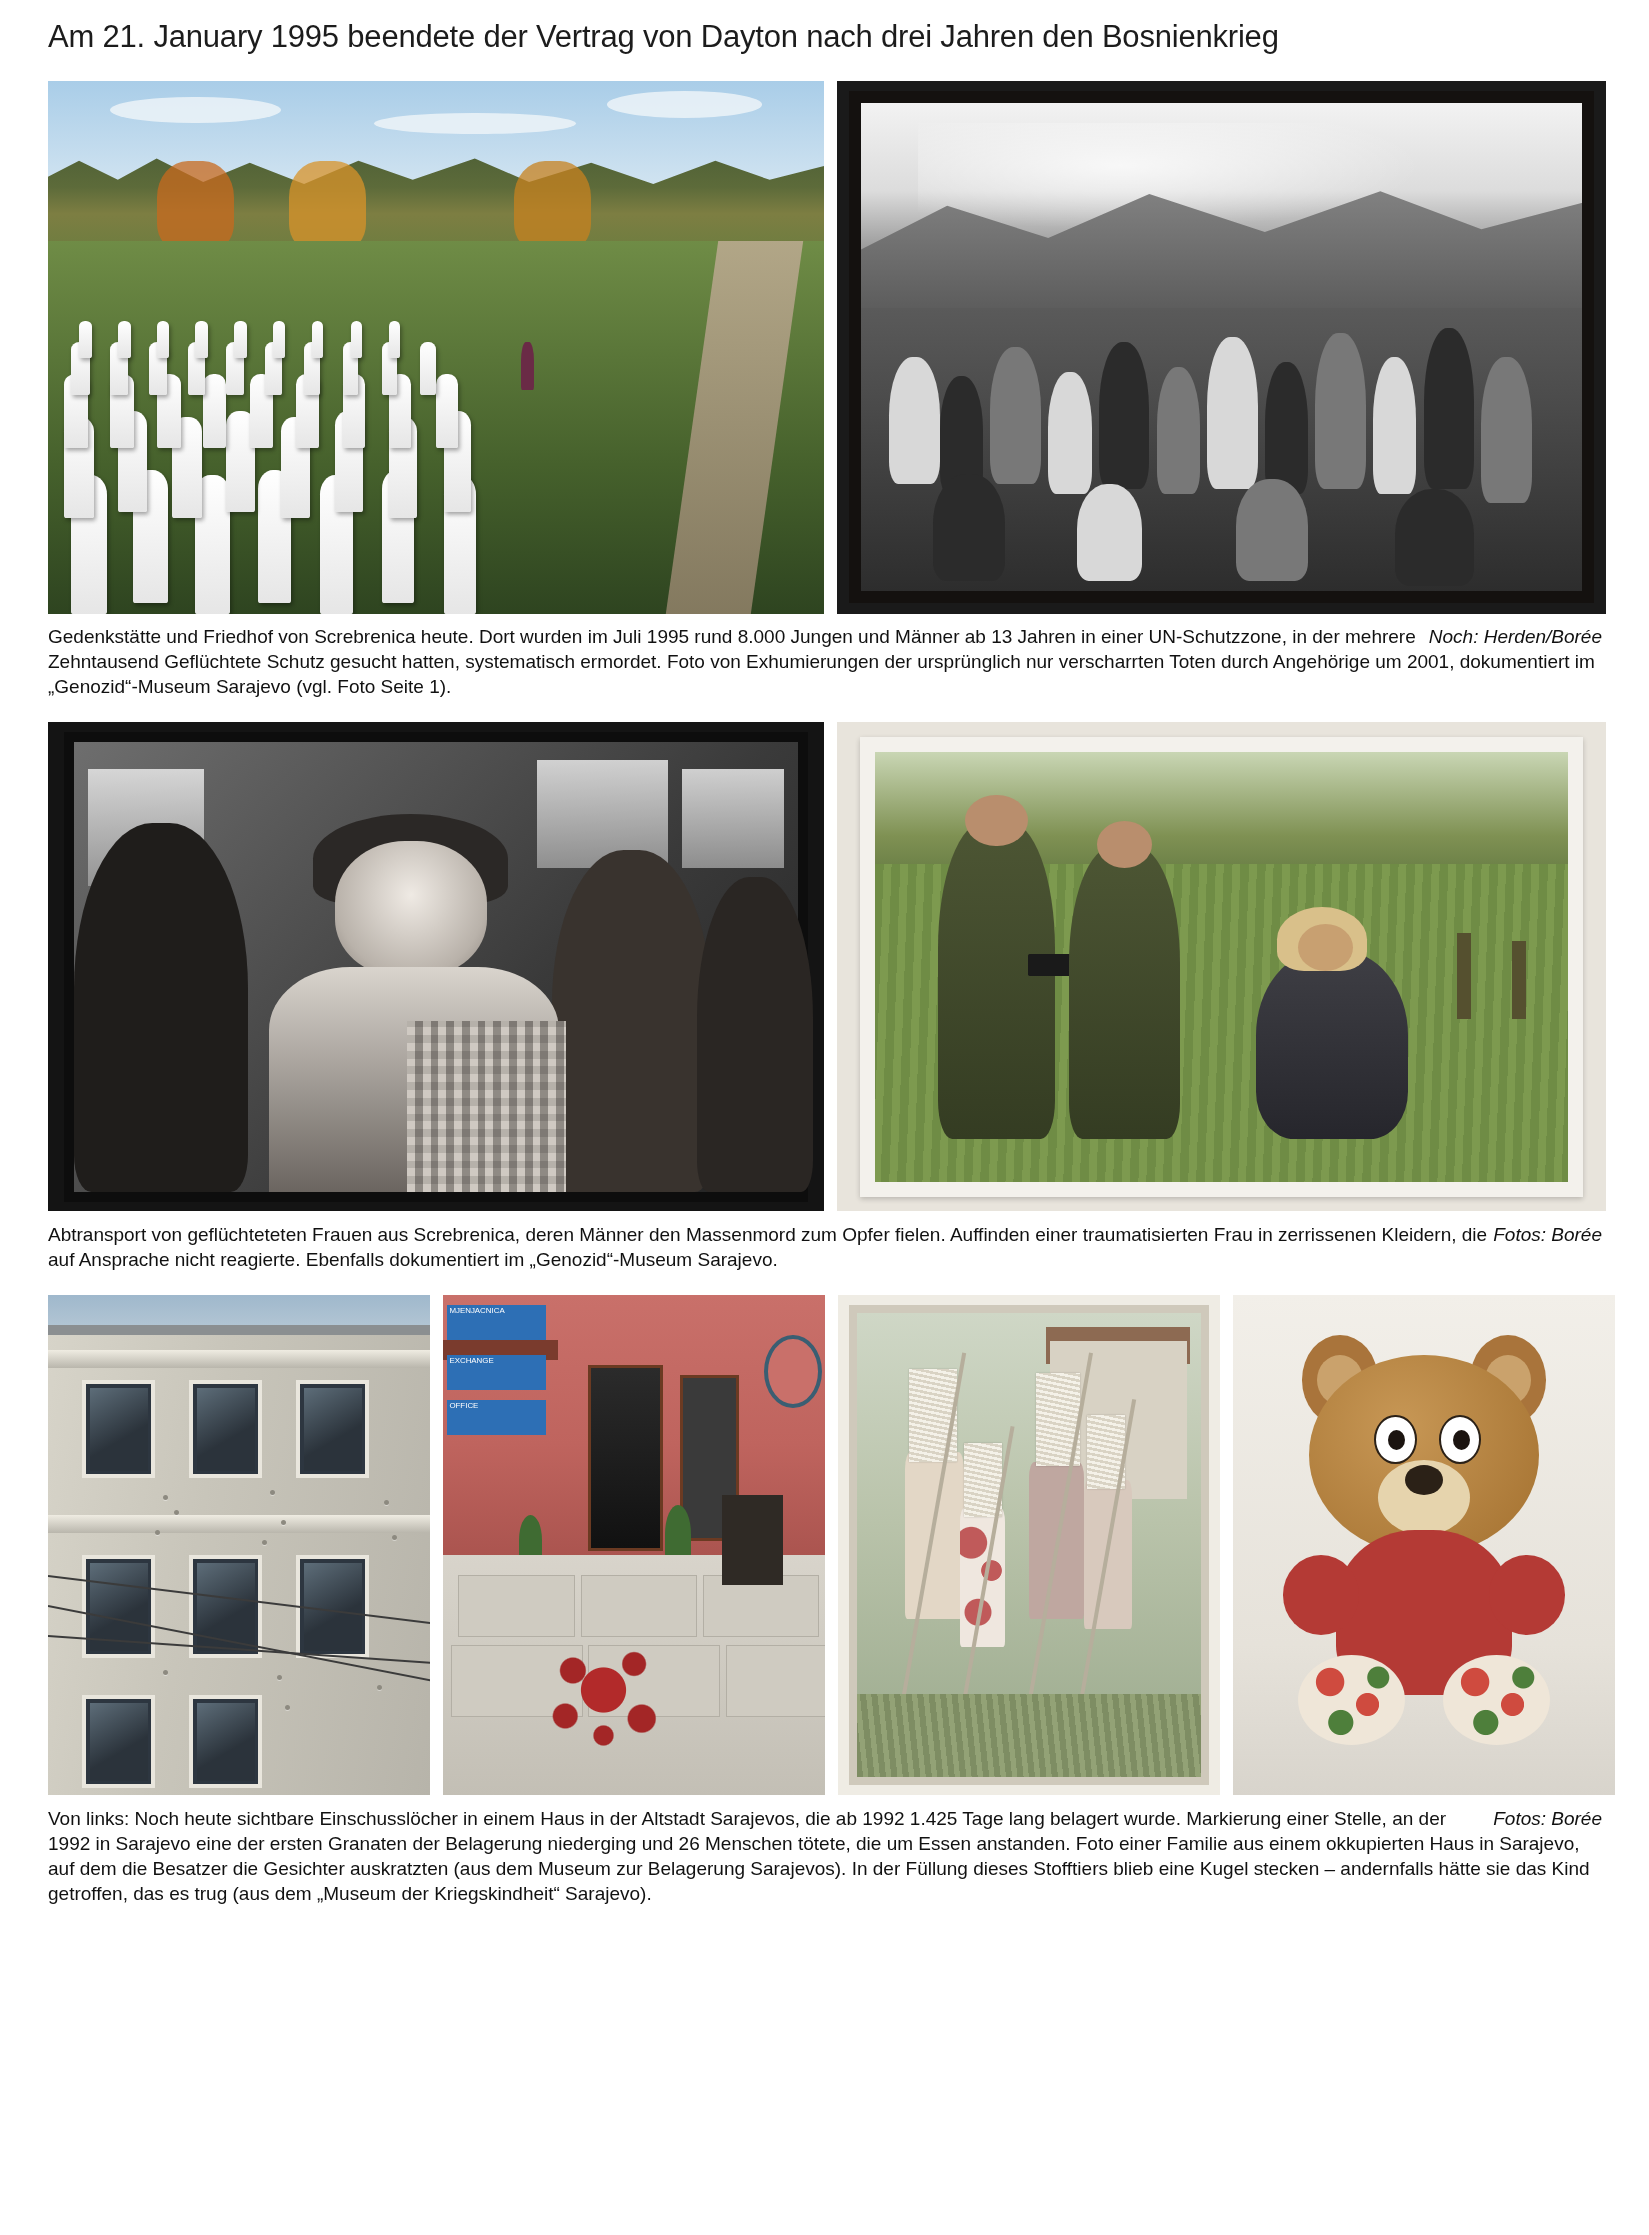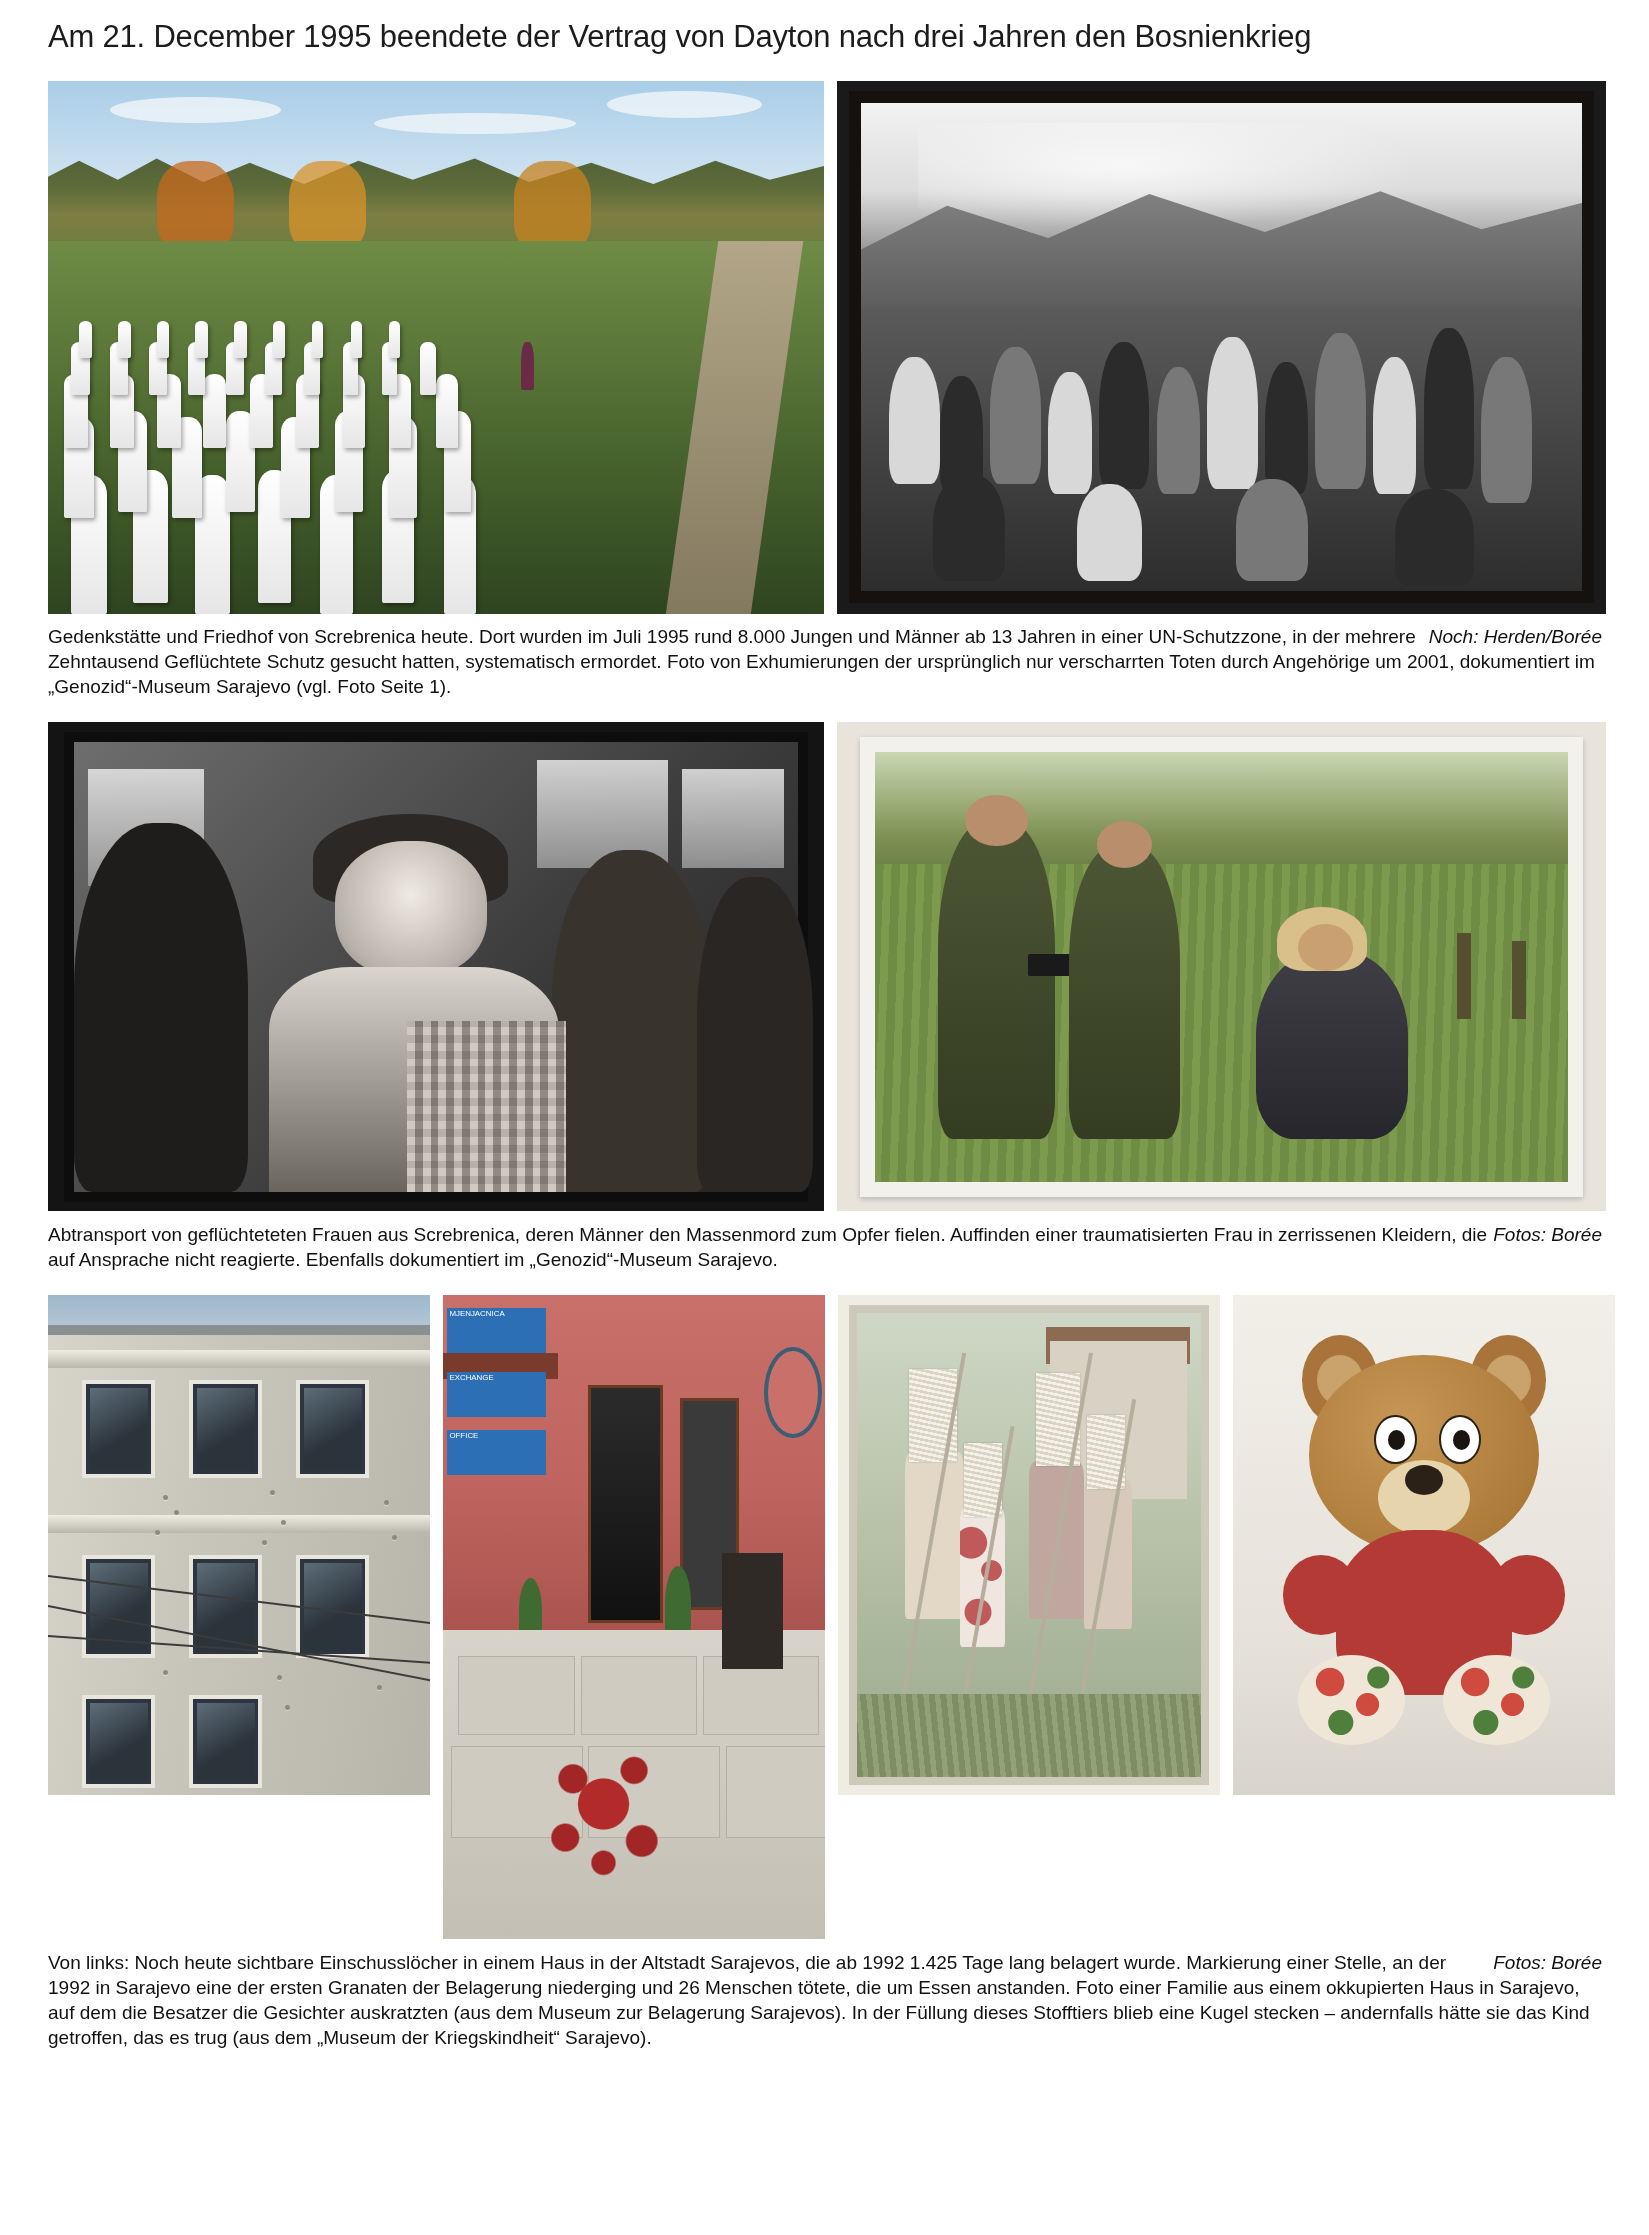--- a/index.html
+++ b/index.html
@@ -246,21 +246,21 @@
        radial-gradient(circle at 40% 75%, #4e7f3b 0 13%, rgba(0,0,0,0) 14%),
        radial-gradient(circle at 75% 25%, #4e7f3b 0 10%, rgba(0,0,0,0) 11%),
        #efe6d8;
   }
 </style>
 </head>
 <body>
 
 <div class="page">
 
-  <h2 class="subhead">Am 21. December 1995 beendete der Vertrag von Dayton nach drei Jahren den Bosnienkrieg</h2>
+  <h2 class="subhead">Am 21. January 1995 beendete der Vertrag von Dayton nach drei Jahren den Bosnienkrieg</h2>
 
   <div class="row">
 
     <div class="photo p-cemetery" style="width:776px;height:533px">
       <div class="inner">
         <div class="sky"></div>
         <div class="cloud" style="left:8%;top:3%;width:22%;height:5%"></div>
         <div class="cloud" style="left:42%;top:6%;width:26%;height:4%"></div>
         <div class="cloud" style="left:72%;top:2%;width:20%;height:5%"></div>
         <div class="treeline"></div>
@@ -457,21 +457,21 @@
         <div class="pock" style="left:60%;top:76%"></div>
         <div class="pock" style="left:62%;top:82%"></div>
         <div class="pock" style="left:86%;top:78%"></div>
 
         <div class="wire" style="left:0;top:56%;width:120%;transform:rotate(7deg)"></div>
         <div class="wire" style="left:0;top:62%;width:120%;transform:rotate(11deg)"></div>
         <div class="wire" style="left:0;top:68%;width:120%;transform:rotate(4deg)"></div>
       </div>
     </div>
 
-    <div class="photo p-street" style="width:382px;height:644px">
+    <div class="photo p-street" style="width:382px;height:500px">
       <div class="inner">
         <div class="bldg"></div>
         <div class="awn" style="left:0;top:9%;width:30%;height:4%"></div>
         <div class="sign" style="left:1%;top:2%;width:26%;height:7%">
           <span>MJENJACNICA</span>
         </div>
         <div class="sign" style="left:1%;top:12%;width:26%;height:7%">
           <span>EXCHANGE</span>
         </div>
         <div class="sign" style="left:1%;top:21%;width:26%;height:7%">

